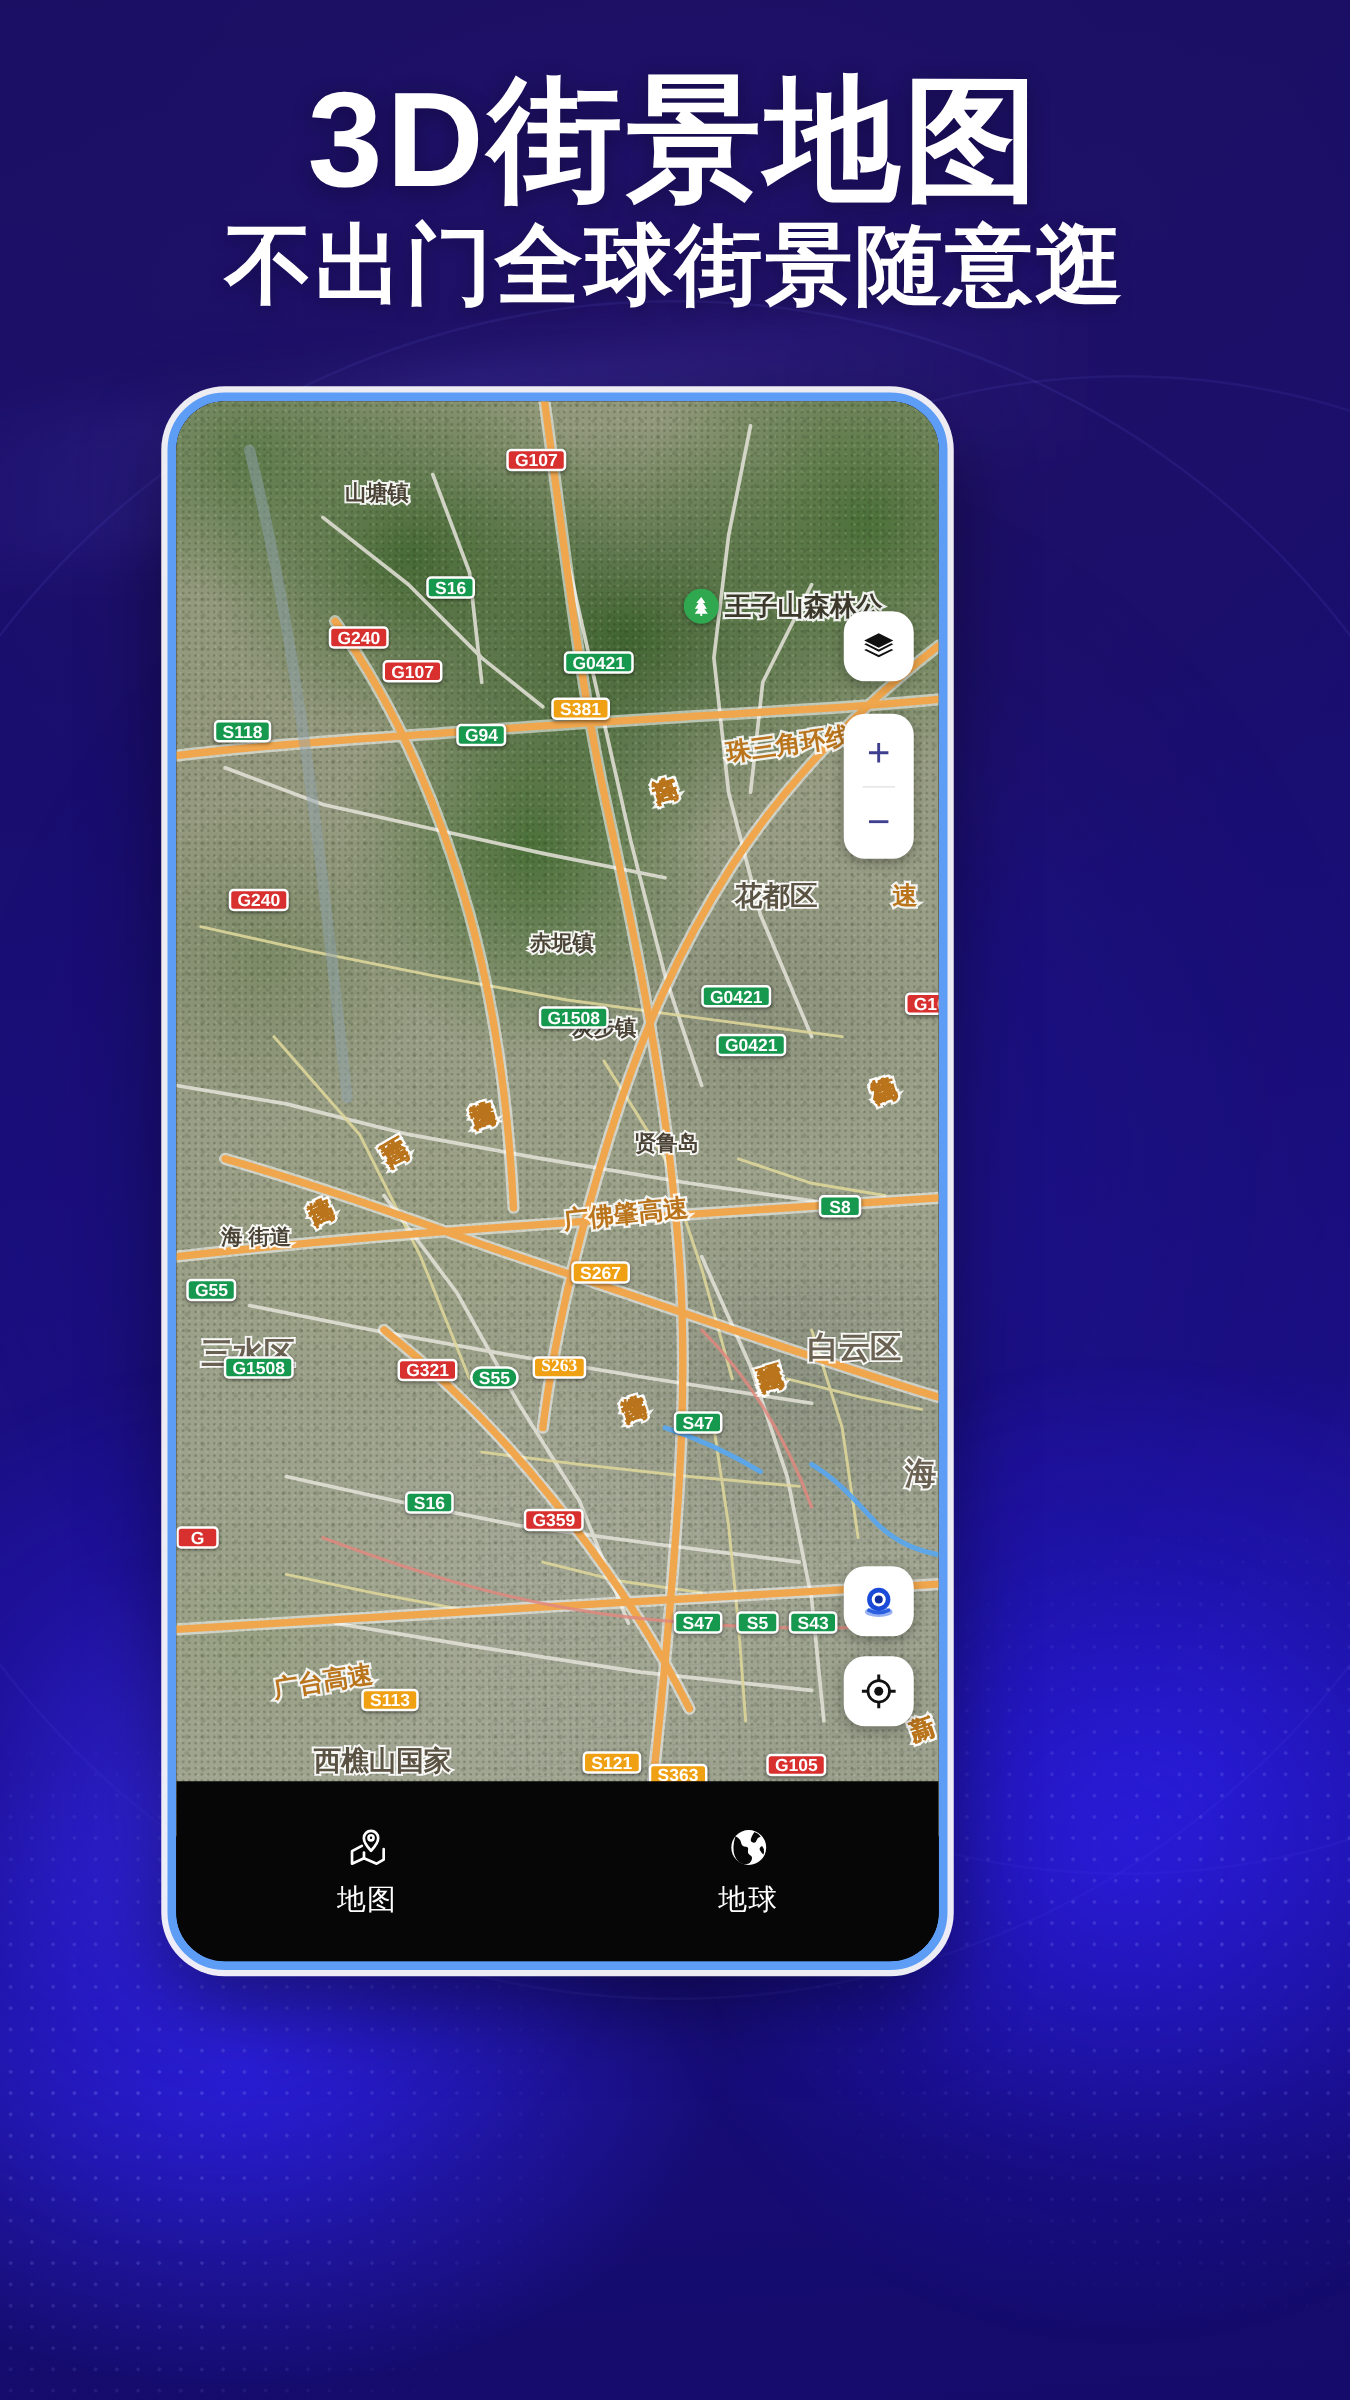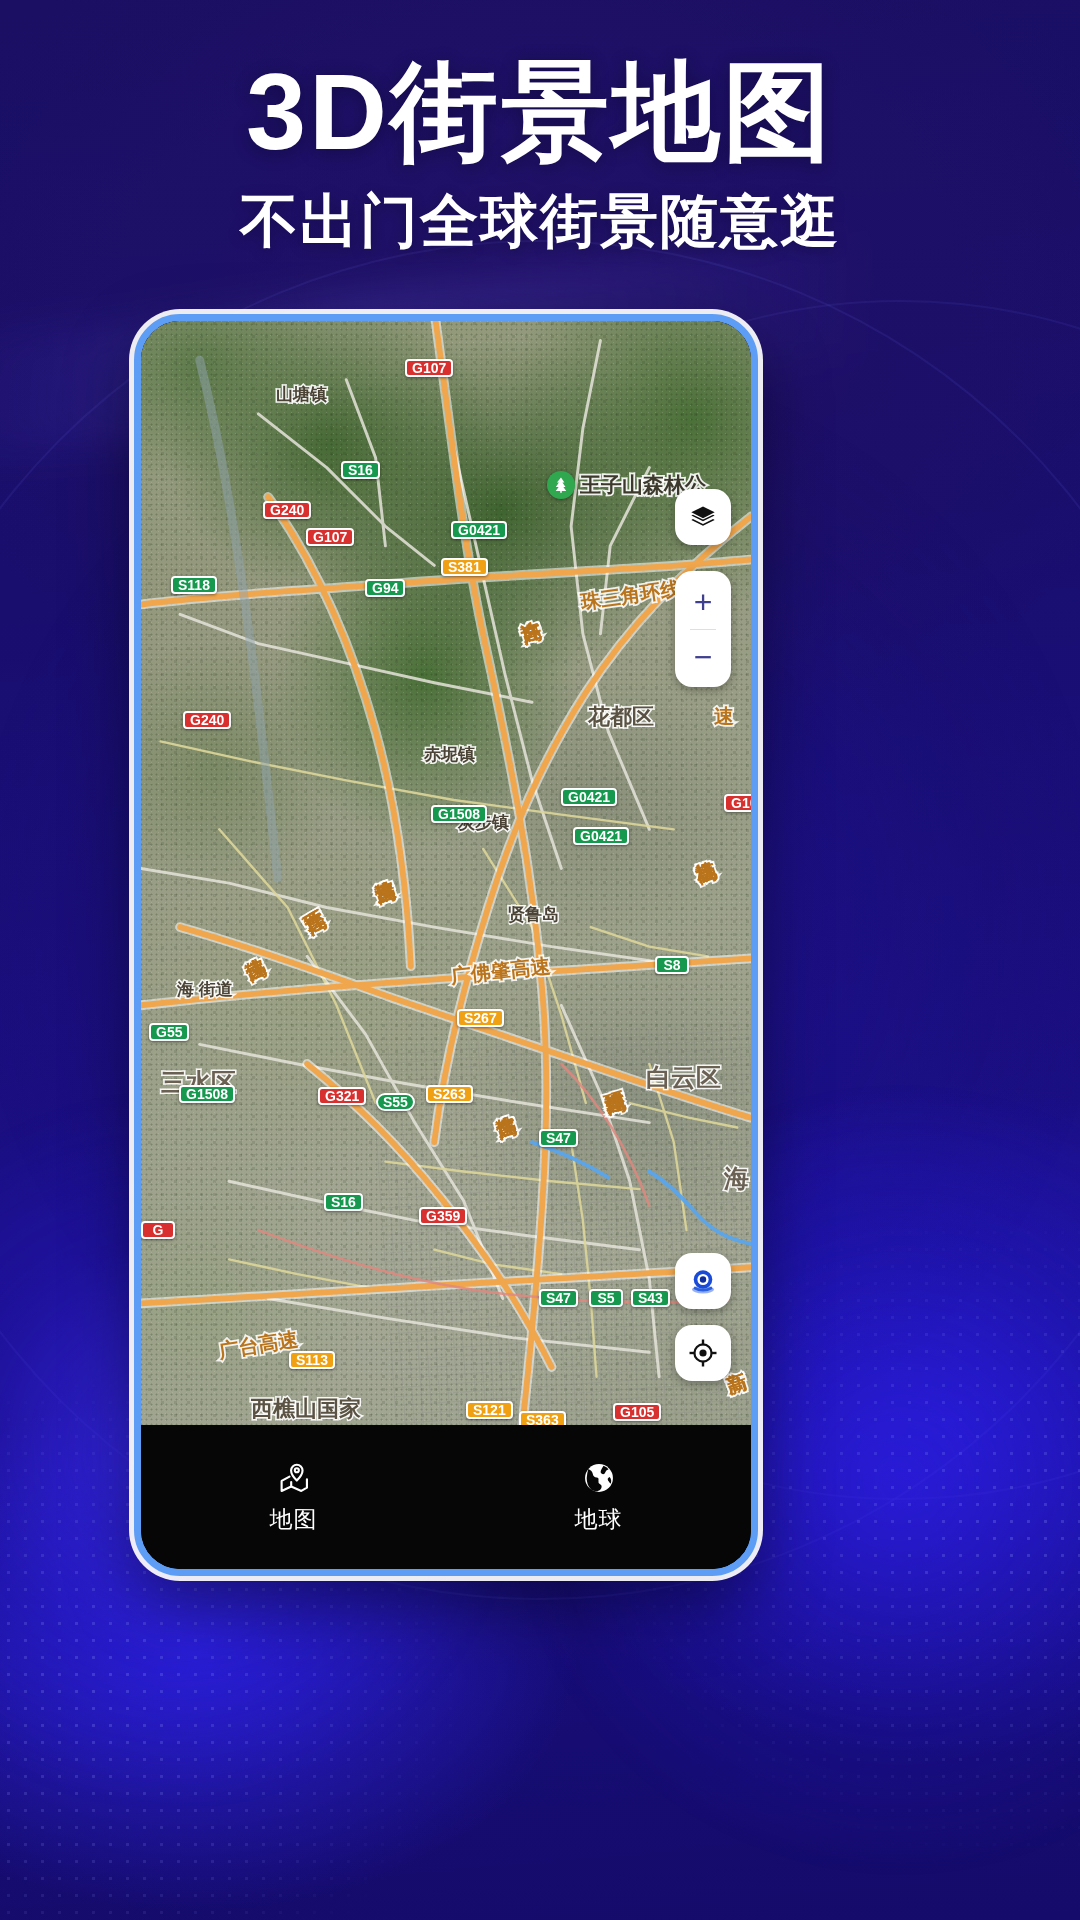--- a/index.html
+++ b/index.html
@@ -66,22 +66,21 @@
   #title {
     margin-top:52px;
     font-size:108px;
     line-height:1.12;
     font-weight:700;
     color:#ffffff;
     letter-spacing:3px;
     text-shadow:0 3px 18px rgba(0,0,0,.30);
   }
   #subtitle {
-    margin-top:16px;
-    font-size:58px;
+    font-size:70px;
     line-height:1.12;
     font-weight:700;
     color:#ffffff;
     letter-spacing:2px;
     text-shadow:0 3px 14px rgba(0,0,0,.25);
   }
 
   
   #phone {
     position:absolute;
@@ -366,21 +365,21 @@
           <div class="shield sh-s" style="left: 290px; top: 484px;">G1508</div>
           <div class="shield sh-e" style="left: 420px; top: 467px;">G0421</div>
           <div class="shield sh-g" style="left: 583px; top: 473px;">G10</div>
           <div class="shield sh-e" style="left: 432px; top: 506px;">G0421</div>
           <div class="shield sh-s" style="left: 514px; top: 635px;">S8</div>
           <div class="shield sh-s" style="left: 8px; top: 702px;">G55</div>
           <div class="shield sh-o" style="left: 316px; top: 688px;">S267</div>
           <div class="shield sh-s" style="left: 38px; top: 764px;">G1508</div>
           <div class="shield sh-g" style="left: 177px; top: 766px;">G321</div>
           <div class="shield sh-s" style="left: 235px; top: 772px; border-radius: 11px;">S55</div>
-          <div class="shield sh-o" style="left: 285px; top: 764px;">S263</div>
+          <div class="shield sh-o" style="left: 285px; top: 764px; font-family: Liberation Serif, serif;">S263</div>
           <div class="shield sh-s" style="left: 398px; top: 808px;">S47</div>
           <div class="shield sh-s" style="left: 183px; top: 872px;">S16</div>
           <div class="shield sh-g" style="left: 278px; top: 886px;">G359</div>
           <div class="shield sh-s" style="left: 398px; top: 968px;">S47</div>
           <div class="shield sh-s" style="left: 448px; top: 968px;">S5</div>
           <div class="shield sh-s" style="left: 490px; top: 968px;">S43</div>
           <div class="shield sh-o" style="left: 148px; top: 1030px;">S113</div>
           <div class="shield sh-o" style="left: 300px; top: 1080px; margin-left: 25px;">S121</div>
           <div class="shield sh-o" style="left: 378px; top: 1090px;">S363</div>
           <div class="shield sh-g" style="left: 472px; top: 1082px;">G105</div>

